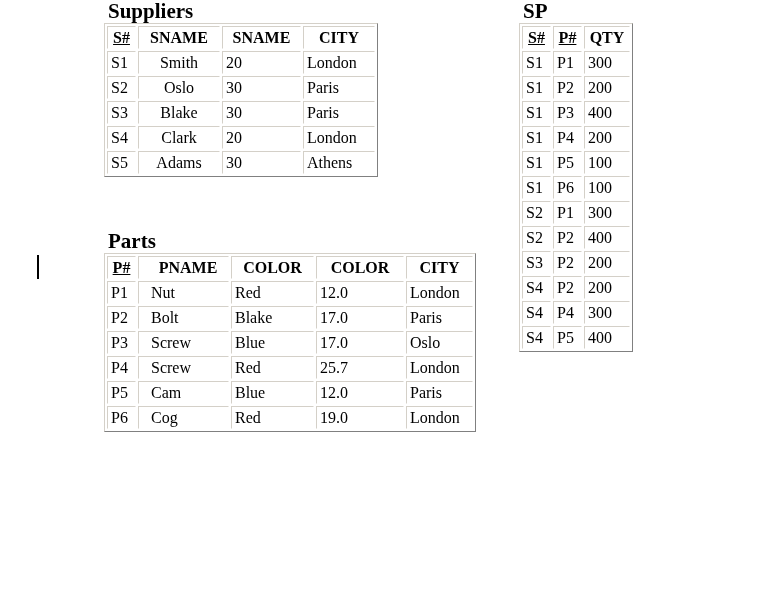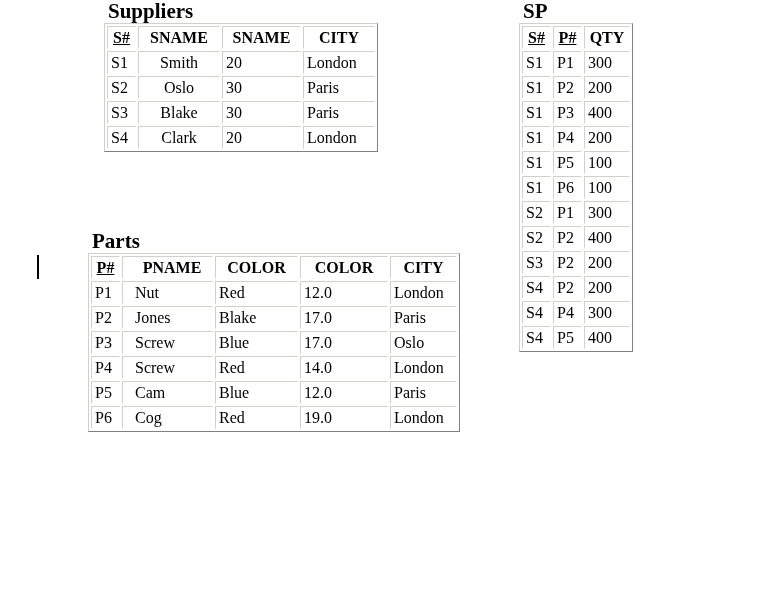--- a/index.html
+++ b/index.html
@@ -24,21 +24,21 @@
     width: 2px;
     height: 24px;
     background: #000000;
   }
 
   
   .block {
     position: absolute;
   }
   #suppliers-block { left: 104px; top: 2px; }
-  #parts-block     { left: 88px; top: 232px; }
+  #parts-block     { left: 104px; top: 232px; }
   #sp-block        { left: 519px; top: 2px; }
 
   .table-title {
     font-family: "Liberation Serif", "DejaVu Serif", serif;
     font-weight: bold;
     font-size: 21px;
     line-height: 18px;
     margin: 0 0 3px 4px;
     white-space: nowrap;
   }
@@ -125,20 +125,26 @@
         <td class="c1">Blake</td>
         <td class="c2">30</td>
         <td class="c3">Paris</td>
       </tr>
       <tr>
         <td class="c0">S4</td>
         <td class="c1">Clark</td>
         <td class="c2">20</td>
         <td class="c3">London</td>
       </tr>
+      <tr>
+        <td class="c0">S5</td>
+        <td class="c1">Adams</td>
+        <td class="c2">30</td>
+        <td class="c3">Athens</td>
+      </tr>
     </tbody>
   </table>
 </div>
 
 <div class="block" id="parts-block">
   <div class="table-title">Parts</div>
   <table class="db" id="parts-table">
     <thead>
       <tr>
         <th class="c0"><span class="pk">P#</span></th>
@@ -151,37 +157,37 @@
     <tbody>
       <tr>
         <td class="c0">P1</td>
         <td class="c1">Nut</td>
         <td class="c2">Red</td>
         <td class="c3">12.0</td>
         <td class="c4">London</td>
       </tr>
       <tr>
         <td class="c0">P2</td>
-        <td class="c1">Jones</td>
+        <td class="c1">Bolt</td>
         <td class="c2">Blake</td>
         <td class="c3">17.0</td>
         <td class="c4">Paris</td>
       </tr>
       <tr>
         <td class="c0">P3</td>
         <td class="c1">Screw</td>
         <td class="c2">Blue</td>
         <td class="c3">17.0</td>
         <td class="c4">Oslo</td>
       </tr>
       <tr>
         <td class="c0">P4</td>
         <td class="c1">Screw</td>
         <td class="c2">Red</td>
-        <td class="c3">14.0</td>
+        <td class="c3">25.7</td>
         <td class="c4">London</td>
       </tr>
       <tr>
         <td class="c0">P5</td>
         <td class="c1">Cam</td>
         <td class="c2">Blue</td>
         <td class="c3">12.0</td>
         <td class="c4">Paris</td>
       </tr>
       <tr>

